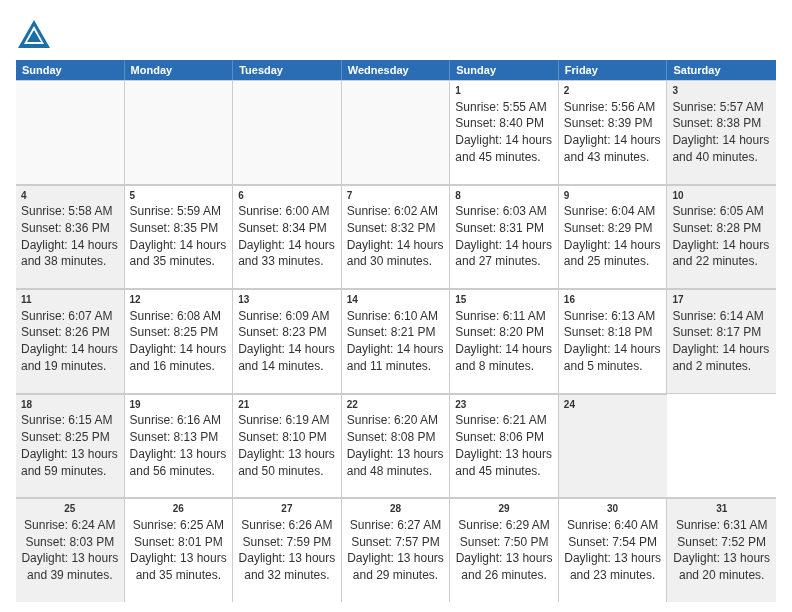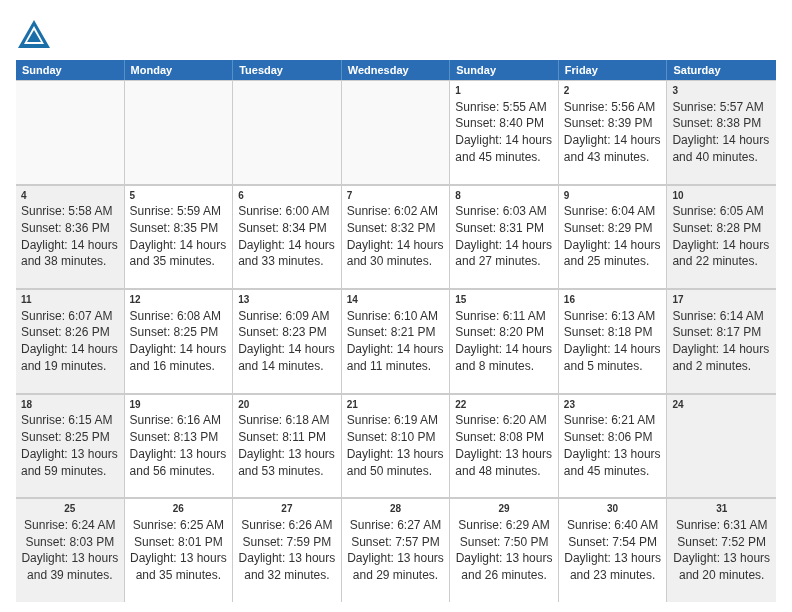--- a/index.html
+++ b/index.html
@@ -287,27 +287,20 @@
 and 59 minutes.</div>
           </div>
           <div class="cal-cell">
             <span class="day-num">19</span>
             <div class="cell-info">Sunrise: 6:16 AM
 Sunset: 8:13 PM
 Daylight: 13 hours
 and 56 minutes.</div>
           </div>
           <div class="cal-cell">
-            <span class="day-num">20</span>
-            <div class="cell-info">Sunrise: 6:18 AM
-Sunset: 8:11 PM
-Daylight: 13 hours
-and 53 minutes.</div>
-          </div>
-          <div class="cal-cell">
             <span class="day-num">21</span>
             <div class="cell-info">Sunrise: 6:19 AM
 Sunset: 8:10 PM
 Daylight: 13 hours
 and 50 minutes.</div>
           </div>
           <div class="cal-cell">
             <span class="day-num">22</span>
             <div class="cell-info">Sunrise: 6:20 AM
 Sunset: 8:08 PM

